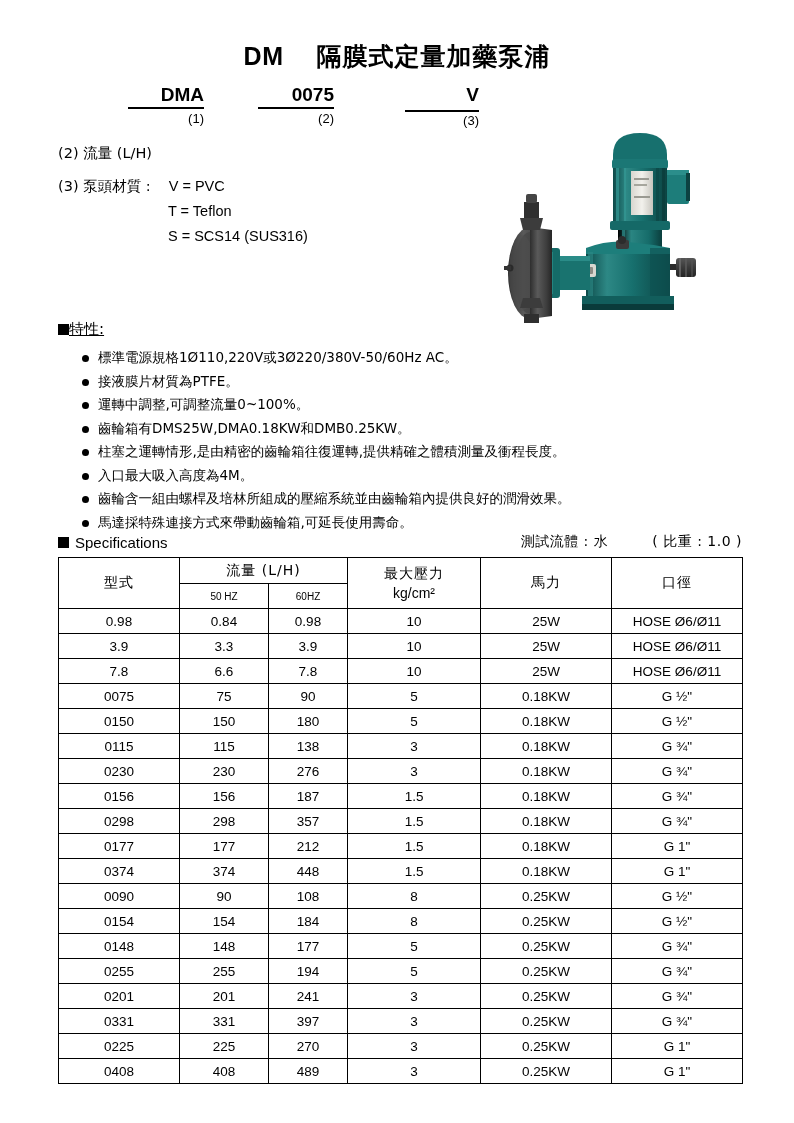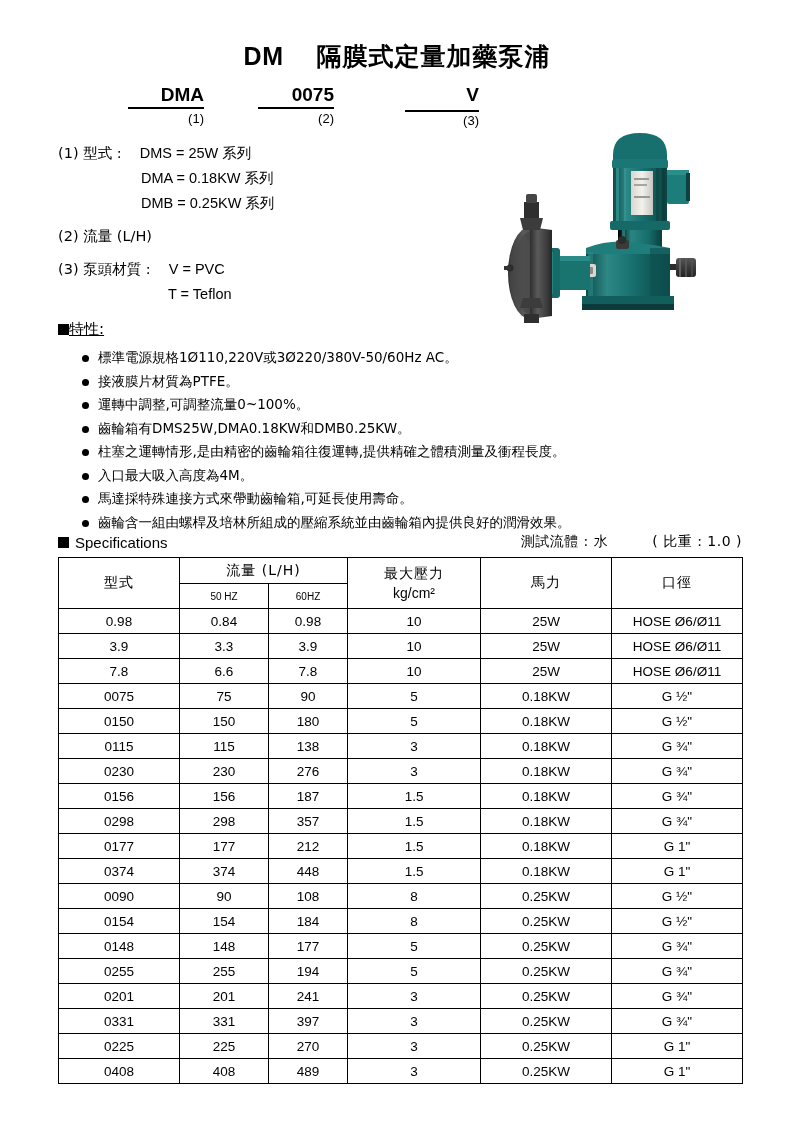--- a/index.html
+++ b/index.html
@@ -220,46 +220,36 @@
       <span class="code-idx">(2)</span>
     </div>
     <div class="code-item c3">
       <span class="code-main">V</span>
       <span class="code-idx">(3)</span>
     </div>
   </div>
 
   <div class="defs">
 
-    <div class="def-block">
-      <div class="def-row">
-        <span class="def-lead cjkt">(1) 型式 :</span>
-        <span style="display:inline-block;width:10px"></span>
-        <span>DMS = 25W 系列</span>
-      </div>
-      <div class="def-row def-sub">
-        <span>DMA = 0.18KW 系列</span>
-      </div>
-      <div class="def-row def-sub">
-        <span>DMB = 0.25KW 系列</span>
-      </div>
-    </div>
 
     <div class="def-block">
       <div class="def-row cjkt">(2) 流量 (L/H)</div>
     </div>
 
     <div class="def-block">
       <div class="def-row">
         <span class="def-lead cjkt">(3) 泵頭材質 :</span>
         <span style="display:inline-block;width:10px"></span>
         <span>V = PVC</span>
       </div>
       <div class="def-row def-sub2">
         <span>T = Teflon</span>
+      </div>
+      <div class="def-row def-sub2">
+        <span>S = SCS14 (SUS316)</span>
       </div>
     </div>
   </div>
 
   <div class="pump-photo">
     <svg viewBox="0 0 250 205" width="250" height="205">
       <defs>
         <linearGradient id="tealV" x1="0" y1="0" x2="1" y2="0">
           <stop offset="0%" stop-color="#0d4a49"></stop>
           <stop offset="25%" stop-color="#2d8885"></stop>
@@ -362,22 +352,22 @@
       <span class="sq"></span>
       <span>特性:</span>
     </div>
     <ul class="feat-list">
       <li>標準電源規格1Ø110,220V或3Ø220/380V-50/60Hz AC。</li>
       <li>接液膜片材質為PTFE。</li>
       <li>運轉中調整,可調整流量0~100%。</li>
       <li>齒輪箱有DMS25W,DMA0.18KW和DMB0.25KW。</li>
       <li>柱塞之運轉情形,是由精密的齒輪箱往復運轉,提供精確之體積測量及衝程長度。</li>
       <li>入口最大吸入高度為4M。</li>
+      <li>齒輪含一組由螺桿及培林所組成的壓縮系統並由齒輪箱內提供良好的潤滑效果。</li>
       <li>馬達採特殊連接方式來帶動齒輪箱,可延長使用壽命。</li>
-      <li>齒輪含一組由螺桿及培林所組成的壓縮系統並由齒輪箱內提供良好的潤滑效果。</li>
     </ul>
   </div>
 
   <div class="spec-head-row">
     <div class="spec-head-left">
       <span class="sq"></span>
       <span>Specifications</span>
     </div>
     <div style="display:flex;align-items:flex-end;">
       <span class="spec-note n1">測試流體 : 水</span>

